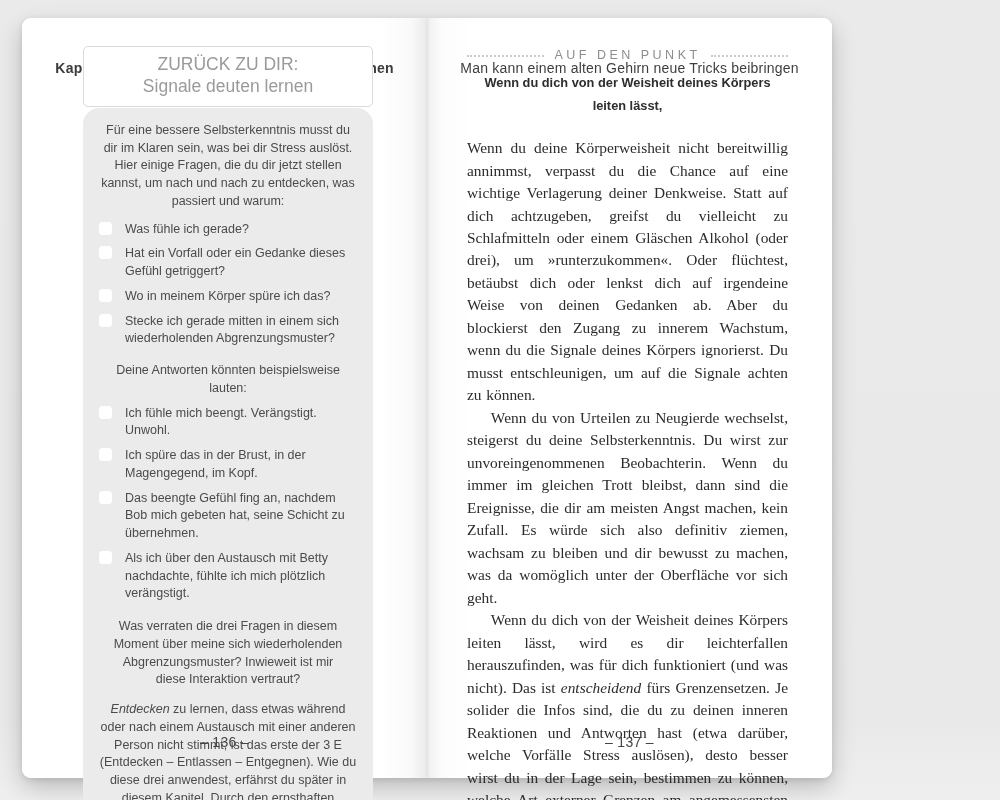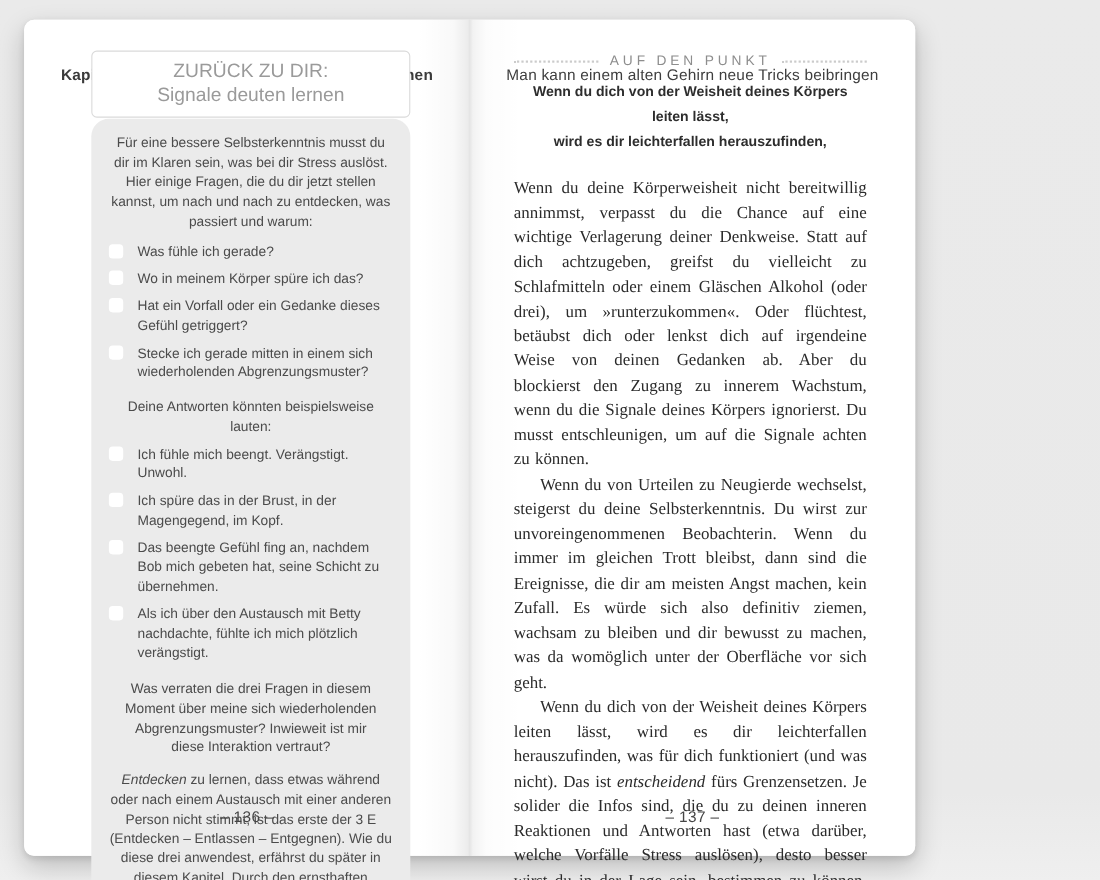--- a/index.html
+++ b/index.html
@@ -94,25 +94,25 @@
 
       <div class="box-body">
         <div class="bb-center bb-intro">Für eine bessere Selbsterkenntnis musst du dir im Klaren sein, was bei dir Stress auslöst. Hier einige Fragen, die du dir jetzt stellen kannst, um nach und nach zu entdecken, was passiert und warum:</div>
 
         <div class="check-row">
           <span class="checkbox"></span>
           <span class="check-label">Was fühle ich gerade?</span>
         </div>
         <div class="check-row">
           <span class="checkbox"></span>
-          <span class="check-label">Wo in meinem Körper spüre ich das?</span>
+          <span class="check-label">Hat ein Vorfall oder ein Gedanke dieses Gefühl getriggert?</span>
         </div>
         <div class="check-row">
           <span class="checkbox"></span>
-          <span class="check-label">Hat ein Vorfall oder ein Gedanke dieses Gefühl getriggert?</span>
+          <span class="check-label">Wo in meinem Körper spüre ich das?</span>
         </div>
         <div class="check-row">
           <span class="checkbox"></span>
           <span class="check-label">Stecke ich gerade mitten in einem sich wiederholenden Abgrenzungsmuster?</span>
         </div>
 
         <div class="bb-center bb-lead">Deine Antworten könnten beispielsweise lauten:</div>
 
         <div class="check-row">
           <span class="checkbox"></span>
@@ -146,21 +146,20 @@
     <div class="rp-content">
 
       <div class="callout-head">
         <span class="dotline"></span>
         <span class="callout-title">AUF DEN PUNKT</span>
         <span class="dotline"></span>
       </div>
 
       <div class="callout-lines">
         <div>Wenn du dich von der Weisheit deines Körpers leiten lässt,</div>
-        <div>wird es dir leichterfallen herauszufinden,</div>
       </div>
 
       <div class="body-serif">
         <p>Wenn du deine Körperweisheit nicht bereitwillig annimmst, verpasst du die Chance auf eine wichtige Verlagerung deiner Denkweise. Statt auf dich achtzugeben, greifst du vielleicht zu Schlafmitteln oder einem Gläschen Alkohol (oder drei), um »runterzukommen«. Oder flüchtest, betäubst dich oder lenkst dich auf irgendeine Weise von deinen Gedanken ab. Aber du blockierst den Zugang zu innerem Wachstum, wenn du die Signale deines Körpers ignorierst. Du musst entschleunigen, um auf die Signale achten zu können.</p>
         <p class="indent">Wenn du von Urteilen zu Neugierde wechselst, steigerst du deine Selbsterkenntnis. Du wirst zur unvoreingenommenen Beobachterin. Wenn du immer im gleichen Trott bleibst, dann sind die Ereignisse, die dir am meisten Angst machen, kein Zufall. Es würde sich also definitiv ziemen, wachsam zu bleiben und dir bewusst zu machen, was da womöglich unter der Oberfläche vor sich geht.</p>
         <p class="indent"><span>Wenn du dich von der Weisheit deines Körpers leiten lässt, wird es dir leichterfallen herauszufinden, was für dich funktioniert (und was nicht). Das ist </span><i>entscheidend</i><span> fürs Grenzensetzen. Je solider die Infos sind, die du zu deinen inneren Reaktionen und Antworten hast (etwa darüber, welche Vorfälle Stress auslösen), desto besser wirst du in der Lage sein, bestimmen zu können, welche Art externer Grenzen am angemessensten ist, oder welche Handlung in einer bestimmten Situation erforderlich ist.</span></p>
       </div>
     </div>
 
     <div class="folio">– 137 –</div>

